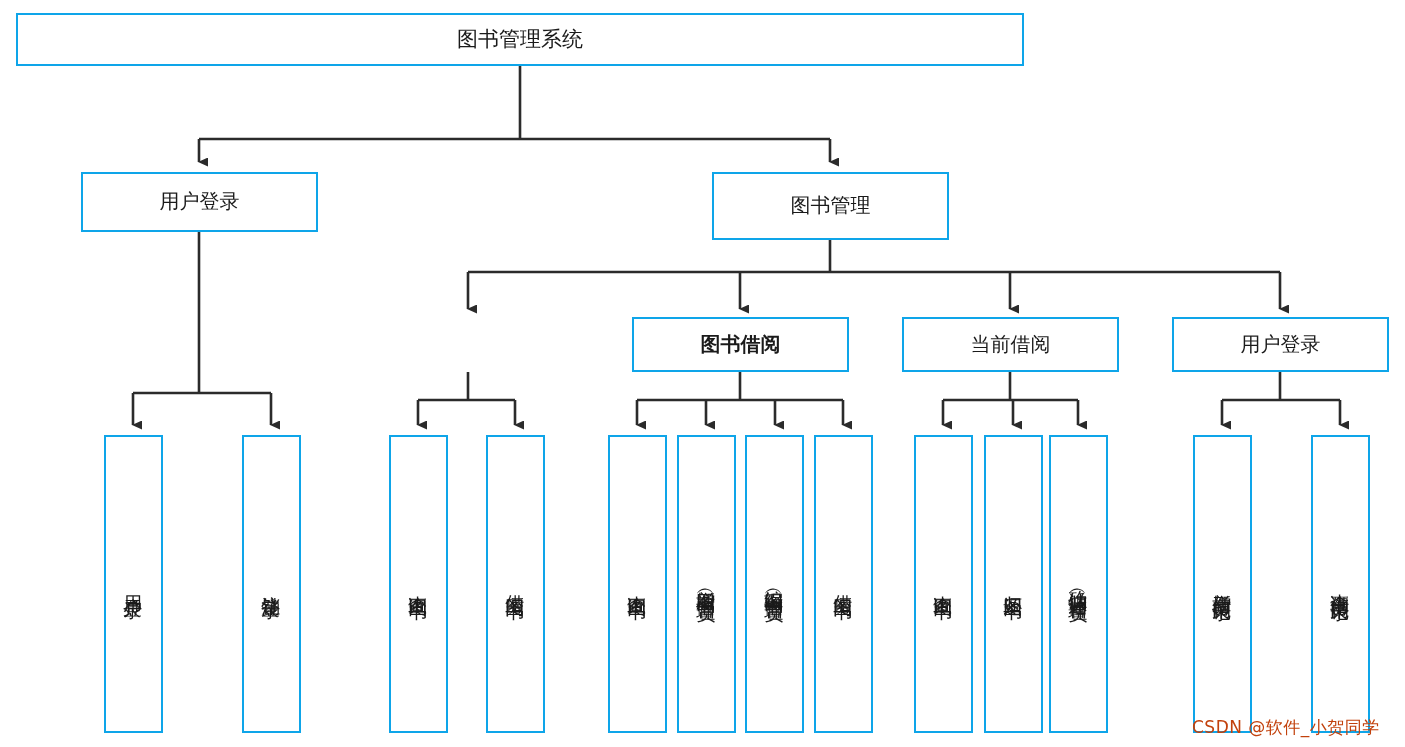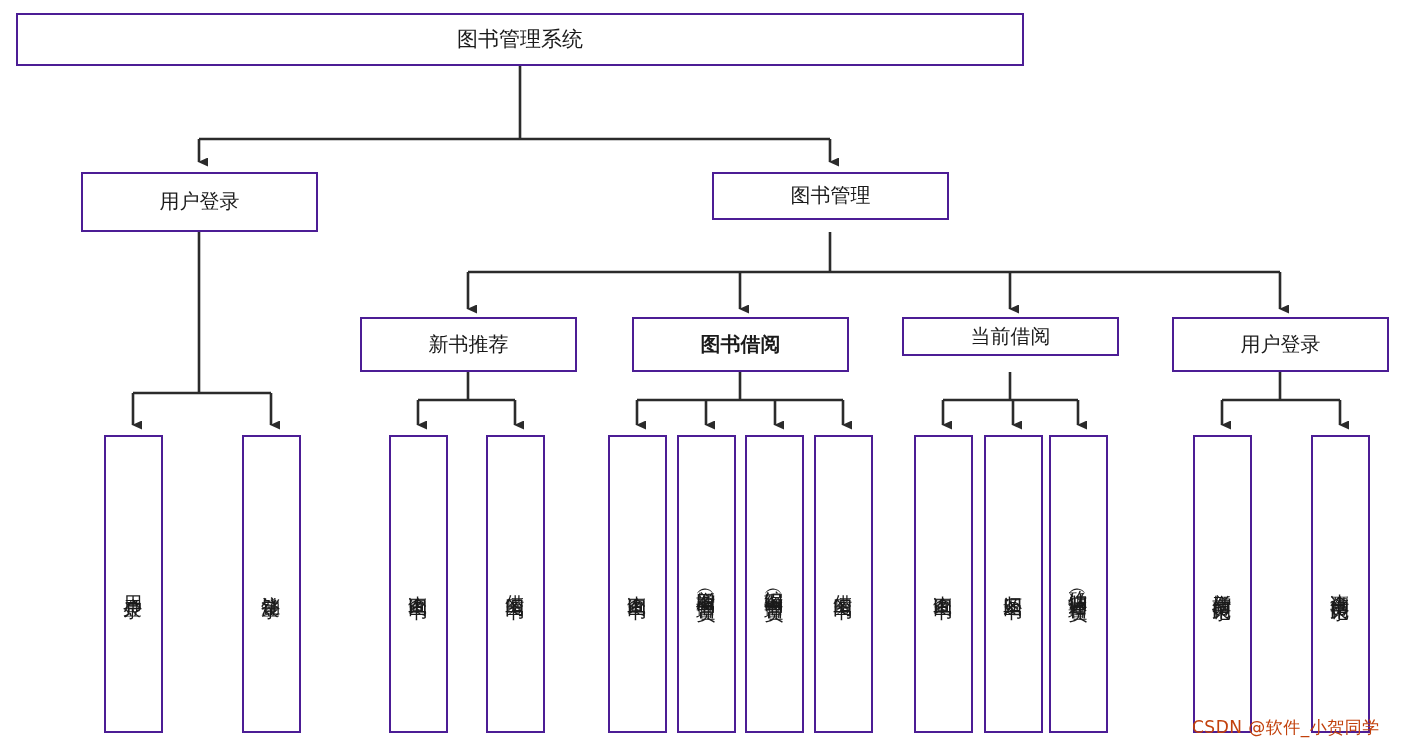--- a/index.html
+++ b/index.html
@@ -23,21 +23,21 @@
     left: 0;
     top: 0;
     width: 1405px;
     height: 747px;
     pointer-events: none;
   }
   .node {
     position: absolute;
     box-sizing: border-box;
     background: #ffffff;
-    border: 2px solid #4c1d95;
+    border: 2px solid #0ea5e9;
     display: flex;
     align-items: center;
     justify-content: center;
     color: #1a1a1a;
     line-height: 1.18;
     text-align: center;
   }
   .node.level-0 {
     font-size: 21px;
   }
@@ -126,33 +126,30 @@
   </svg>
 
   <div class="node level-0" style="left:16px; top:13px; width:1008px; height:53px;">
     <span>图书管理系统</span>
   </div>
 
   <div class="node level-1" style="left:81px; top:172px; width:237px; height:60px;">
     <span>用户登录</span>
   </div>
 
-  <div class="node level-1" style="left:712px; top:172px; width:237px; height:48px;">
+  <div class="node level-1" style="left:712px; top:172px; width:237px; height:68px;">
     <span>图书管理</span>
   </div>
 
-  <div class="node level-2" style="left:360px; top:317px; width:217px; height:55px;">
-    <span>新书推荐</span>
-  </div>
 
   <div class="node level-2" style="left:632px; top:317px; width:217px; height:55px;font-weight:bold;">
     <span>图书借阅</span>
   </div>
 
-  <div class="node level-2" style="left:902px; top:317px; width:217px; height:39px;">
+  <div class="node level-2" style="left:902px; top:317px; width:217px; height:55px;">
     <span>当前借阅</span>
   </div>
 
   <div class="node level-2" style="left:1172px; top:317px; width:217px; height:55px;">
     <span>用户登录</span>
   </div>
 
   <div class="node leaf" style="left:104px; top:435px; width:59px; height:298px;">
     <span>用户登录</span>
   </div>

